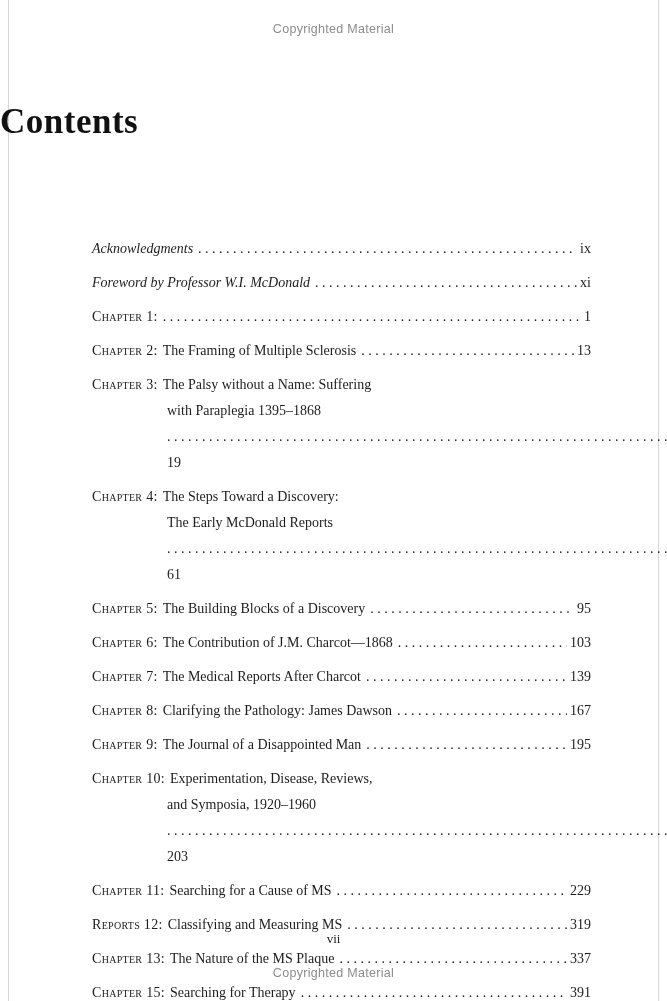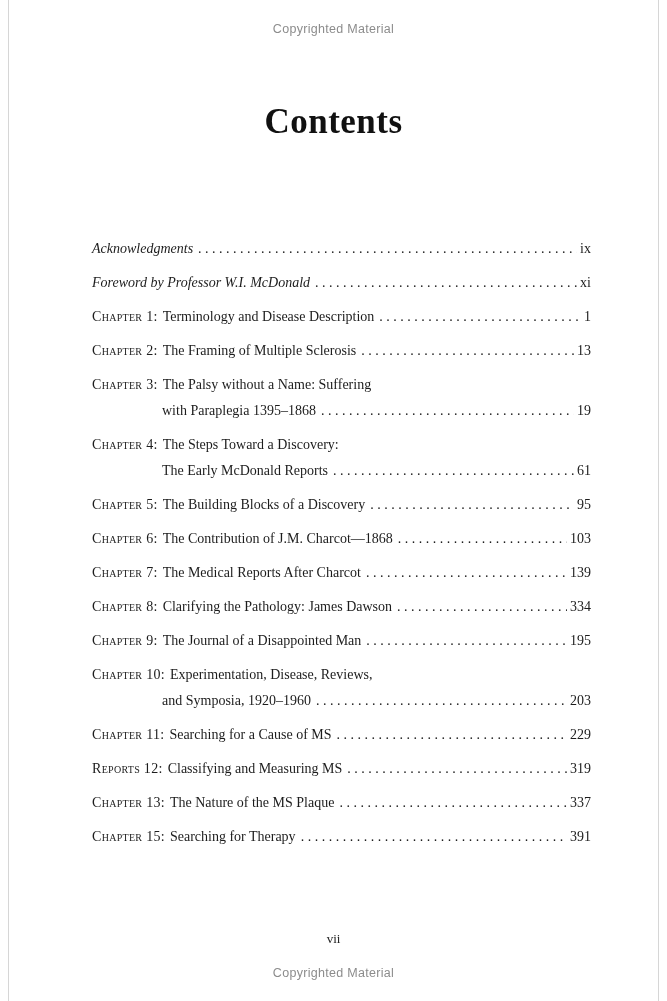--- a/index.html
+++ b/index.html
@@ -24,42 +24,42 @@
     font-size: 12.5px;
     color: #8c8c8c;
     letter-spacing: 0.3px;
   }
   .copyright.top { top: 22px; }
   .copyright.bottom { bottom: 21px; }
 
   .title {
     position: absolute; top: 102px; left: 0; right: 0;
     margin: 0;
-    text-align: center;
+    text-align: left;
     font-size: 35px;
     font-weight: bold;
     letter-spacing: 0.5px;
     color: #111111;
   }
 
   .toc {
     position: absolute;
     top: 236px;
     left: 92px;
     right: 76px;
   }
   .entry { margin-bottom: 8px; }
   .row {
     display: flex;
     align-items: baseline;
     line-height: 26px;
     font-size: 14px;
     white-space: nowrap;
   }
-  .row.cont { padding-left: 70px; }
+  .row.cont { padding-left: 70px; flex-direction: column; }
   .chapter-label { font-variant: small-caps; letter-spacing: 0.3px; }
   .chapter-label + .entry-title { margin-left: 5px; }
   .entry-title.italic { font-style: italic; }
   .dots {
     flex: 1 1 auto;
     overflow: hidden;
     margin: 0 3px 0 5px;
     min-width: 8px;
   }
   .dots::after {
@@ -99,21 +99,20 @@
       <div class="entry">
         <div class="row">
           <span class="entry-title italic">Foreword by Professor W.I. McDonald</span>
           <span class="dots"></span>
           <span class="pg">xi</span>
         </div>
       </div>
       <div class="entry">
         <div class="row">
           <span class="chapter-label">Chapter 1:</span>
-          <span class="entry-title">Terminology and Disease Description</span>
           <span class="dots"></span>
           <span class="pg">1</span>
         </div>
       </div>
       <div class="entry">
         <div class="row">
           <span class="chapter-label">Chapter 2:</span>
           <span class="entry-title">The Framing of Multiple Sclerosis</span>
           <span class="dots"></span>
           <span class="pg">13</span>
@@ -163,21 +162,21 @@
           <span class="entry-title">The Medical Reports After Charcot</span>
           <span class="dots"></span>
           <span class="pg">139</span>
         </div>
       </div>
       <div class="entry">
         <div class="row">
           <span class="chapter-label">Chapter 8:</span>
           <span class="entry-title">Clarifying the Pathology: James Dawson</span>
           <span class="dots"></span>
-          <span class="pg">334</span>
+          <span class="pg">167</span>
         </div>
       </div>
       <div class="entry">
         <div class="row">
           <span class="chapter-label">Chapter 9:</span>
           <span class="entry-title">The Journal of a Disappointed Man</span>
           <span class="dots"></span>
           <span class="pg">195</span>
         </div>
       </div>

